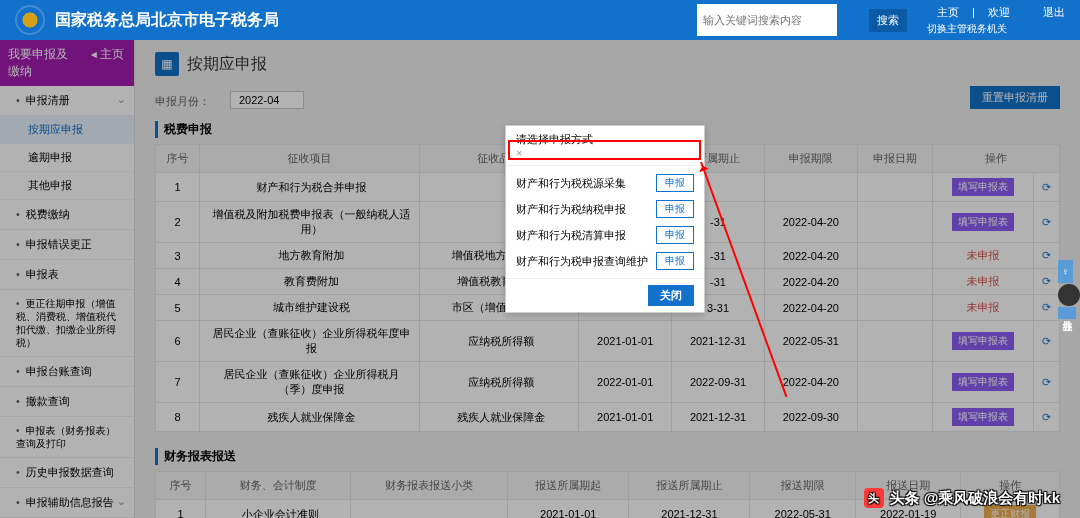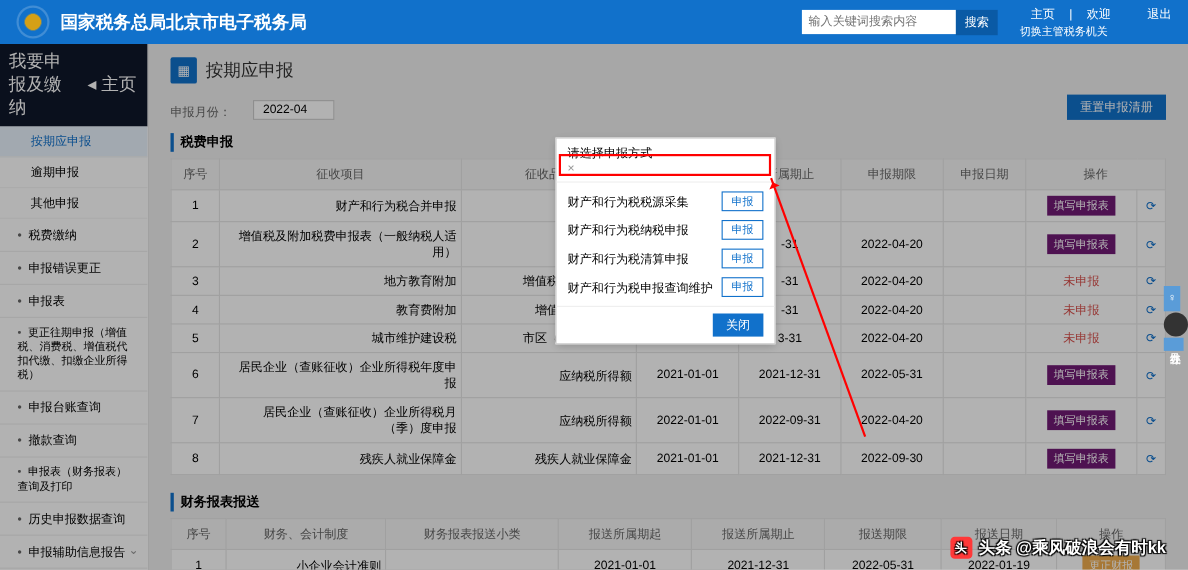--- a/index.html
+++ b/index.html
@@ -2,29 +2,29 @@
 <html><head>
   <meta charset="utf-8">
   <style>
     * { margin: 0; padding: 0; box-sizing: border-box; }
     body { font-family: "Microsoft YaHei", Arial, sans-serif; font-size: 12px; background: #f0f0f0; width: 1080px; height: 518px; overflow: hidden; position: relative; }
     
     .header { background: #1171cb; height: 40px; display: flex; align-items: center; padding: 0 15px; color: white; }
     .logo-badge { width: 30px; height: 30px; background: radial-gradient(circle, #d4a017 40%, #1171cb 42%); border-radius: 50%; margin-right: 10px; border: 2px solid #fff3; }
     .app-title { font-size: 16px; font-weight: bold; flex: 1; }
     .search-box { display: flex; align-items: center; margin-right: 20px; }
-    .search-input { height: 22px; width: 140px; padding: 0 6px; border: none; font-size: 11px; }
-    .search-btn { background: #0a5aa5; border: none; color: white; padding: 4px 8px; font-size: 11px; cursor: pointer; }
+    .search-input { height: 32px; width: 140px; padding: 0 6px; border: none; font-size: 11px; }
+    .search-btn { background: #0a5aa5; border: none; color: white; padding: 4px 8px; font-size: 11px; cursor: pointer; margin-left: 32px; }
     .header-links { font-size: 11px; }
     .header-links span { margin-left: 10px; }
     
     .container { display: flex; height: calc(100% - 40px); }
     
     .sidebar { width: 135px; background: white; border-right: 1px solid #ddd; overflow-y: auto; }
-    .sidebar-header { display: flex; align-items: center; background: #0f172a; color: white; font-size: 16px; }
+    .sidebar-header { display: flex; align-items: flex-start; background: #a21caf; color: white; font-size: 12px; }
     .sidebar-header-title { flex: 1; padding: 6px 8px; }
     .sidebar-header-home { padding: 6px 10px; }
     .sidebar-item { padding: 7px 10px 7px 16px; border-bottom: 1px solid #eee; font-size: 11px; cursor: pointer; position: relative; }
     .sidebar-item.expandable::after { content: "⌄"; position: absolute; right: 8px; color: #999; }
     .sidebar-item::before { content: "•"; color: #666; margin-right: 6px; }
     .sidebar-subitem { padding: 6px 10px 6px 28px; font-size: 11px; cursor: pointer; border-bottom: 1px solid #f5f5f5; }
     .sidebar-subitem.active { background: #e8f2fc; color: #1171cb; }
     .sidebar-item.long { line-height: 1.3; font-size: 10px; }
     
     .main { flex: 1; padding: 12px 20px; overflow: hidden; position: relative; }
@@ -35,36 +35,36 @@
     .month-row { display: flex; align-items: flex-end; margin-bottom: 12px; font-size: 11px; }
     .month-label { color: #666; margin-right: 20px; }
     .month-value { padding: 2px 24px 2px 8px; border: 1px solid #ccc; background: white; }
     .reset-btn { margin-left: auto; background: #1171cb; color: white; border: none; padding: 4px 12px; font-size: 11px; cursor: pointer; }
     
     .section-title { font-size: 12px; font-weight: bold; margin-bottom: 6px; border-left: 3px solid #1171cb; padding-left: 6px; }
     
     table { width: 100%; border-collapse: collapse; background: white; font-size: 11px; }
     th { background: #f5f5f5; padding: 6px 4px; text-align: center; border: 1px solid #e5e5e5; color: #666; font-weight: normal; }
     td { padding: 5px 4px; text-align: center; border: 1px solid #e5e5e5; }
-    td.left { text-align: right; padding-left: 8px; }
-    .btn-blue { background: #701a75; color: white; border: none; padding: 2px 6px; font-size: 10px; cursor: pointer; }
+    td.left { text-align: center; padding-left: 8px; }
+    .btn-blue { background: #8b5cf6; color: white; border: none; padding: 2px 6px; font-size: 10px; cursor: pointer; }
     .btn-orange { background: #f0ad4e; color: white; border: none; padding: 2px 6px; font-size: 10px; cursor: pointer; }
     .link-red { color: #d9534f; }
     .refresh-icon { color: #1171cb; cursor: pointer; }
     
     .overlay { position: absolute; top: 40px; left: 0; right: 0; bottom: 0; background: rgba(0,0,0,0.3); }
     
     .modal { position: absolute; top: 125px; left: 505px; width: 200px; background: white; border: 1px solid #ccc; box-shadow: 0 2px 8px rgba(0,0,0,0.2); }
     .modal-header { display: flex; justify-content: space-between; padding: 6px 10px; border-bottom: 1px solid #eee; font-size: 11px; flex-direction: column; }
     .modal-close { cursor: pointer; color: #999; }
     .modal-body { padding: 4px 0; }
     .modal-row { display: flex; justify-content: space-between; align-items: center; padding: 4px 10px; font-size: 11px; }
     .modal-btn { border: 1px solid #1171cb; color: #1171cb; background: white; padding: 1px 8px; font-size: 10px; cursor: pointer; }
     .modal-footer { text-align: right; padding: 6px 10px; border-top: 1px solid #eee; }
-    .modal-footer-btn { background: #1171cb; color: white; border: none; padding: 3px 12px; font-size: 11px; cursor: pointer; }
+    .modal-footer-btn { background: #1171cb; color: white; border: none; padding: 3px 12px; font-size: 11px; cursor: pointer; font-weight: bold; }
     
     .highlight-box { position: absolute; border: 2px solid red; pointer-events: none; }
     .arrow { position: absolute; width: 2px; background: red; transform-origin: top center; }
     .arrow::after { content: ""; position: absolute; top: -1px; left: -4px; border: 5px solid transparent; border-bottom-color: red; }
     
     .watermark { position: absolute; bottom: 10px; right: 20px; font-size: 15px; font-weight: bold; color: white; text-shadow: 1px 1px 1px #000, -1px -1px 1px #000, 1px -1px 1px #000, -1px 1px 1px #000; display: flex; align-items: center; }
     .watermark-logo { width: 20px; height: 20px; background: #ff3838; border-radius: 4px; margin-right: 6px; display: inline-flex; align-items: center; justify-content: center; color: white; font-size: 11px; }
     
     .float-widget { position: absolute; right: 0; top: 260px; width: 22px; }
     .float-item { background: #5a9cd8; color: white; padding: 6px 2px; font-size: 10px; text-align: center; margin-bottom: 1px; writing-mode: vertical-rl; cursor: pointer; }
@@ -89,20 +89,21 @@
   </div>
 </div>
 
 <div class="container">
   <div class="sidebar">
     <div class="sidebar-header">
       <div class="sidebar-header-title">我要申报及缴纳</div>
       <div class="sidebar-header-home">◂ 主页</div>
     </div>
     <div id="sidebar-items">
+        <div class="sidebar-item expandable">申报清册</div>
         <div class="sidebar-subitem active">按期应申报</div>
         <div class="sidebar-subitem">逾期申报</div>
         <div class="sidebar-subitem">其他申报</div>
         <div class="sidebar-item">税费缴纳</div>
         <div class="sidebar-item">申报错误更正</div>
         <div class="sidebar-item">申报表</div>
         <div class="sidebar-item long">更正往期申报（增值税、消费税、增值税代扣代缴、扣缴企业所得税）</div>
         <div class="sidebar-item">申报台账查询</div>
         <div class="sidebar-item">撤款查询</div>
         <div class="sidebar-item long">申报表（财务报表）查询及打印</div>

